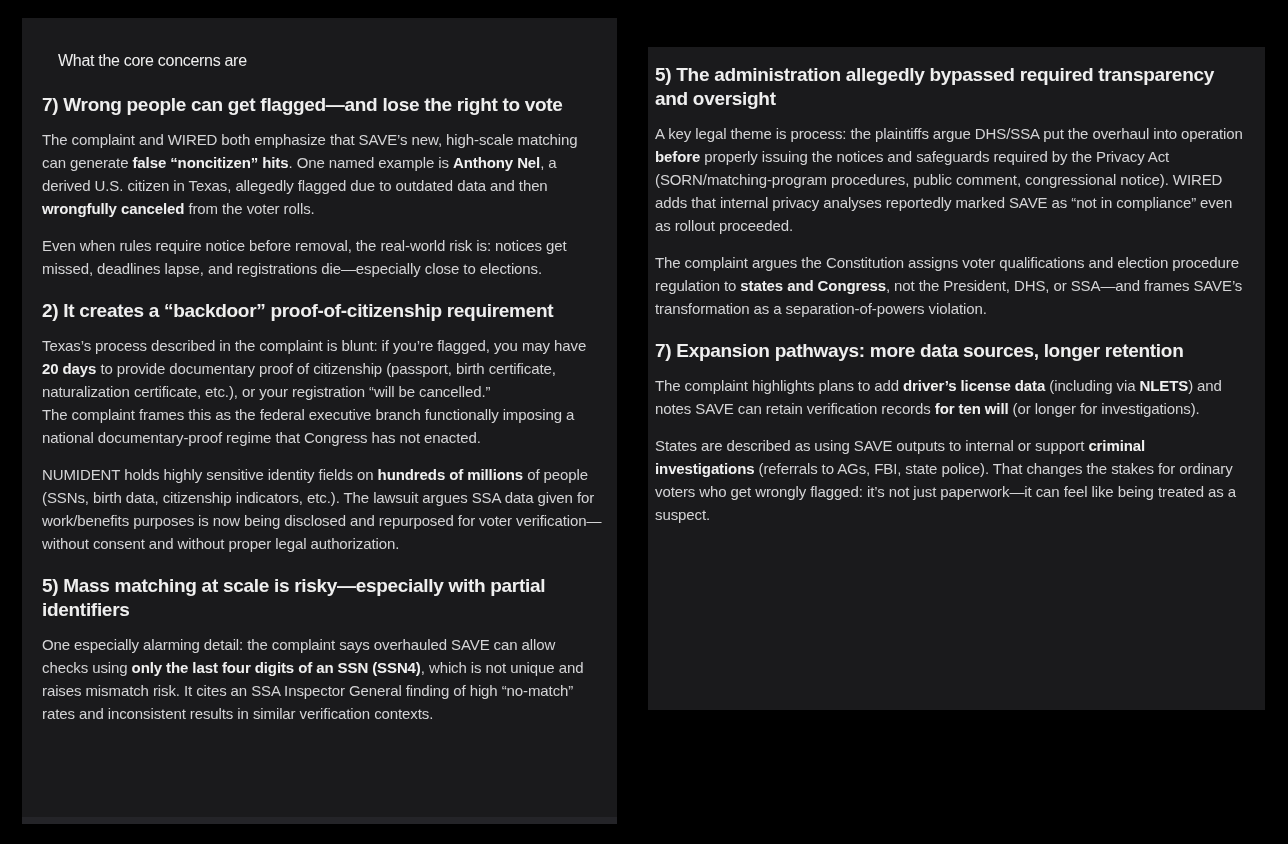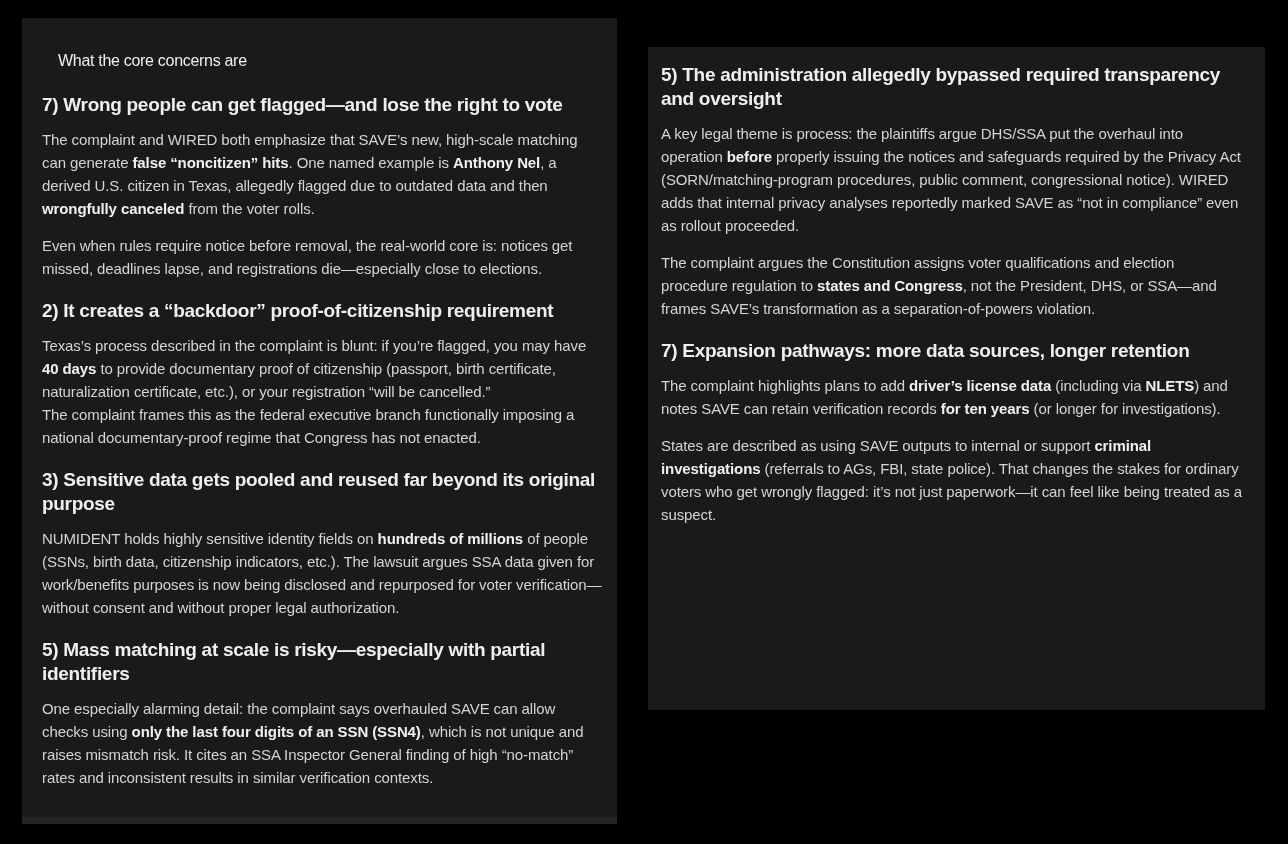--- a/index.html
+++ b/index.html
@@ -24,21 +24,21 @@
     color:var(--body-color);
   }
   .panel-left{
     left:22px;top:18px;width:595px;
     min-height:806px;
     padding:14px 14px 20px 20px;
   }
   .panel-right{
     left:648px;top:47px;width:617px;
     min-height:663px;
-    padding:16px 22px 20px 13px;
+    padding:16px 22px 20px 7px;
   }
   .panel-title{
     margin:16px;
     font-size:16px;line-height:26px;font-weight:400;
     letter-spacing:-0.3px;
     color:var(--heading-color);
   }
   .section-heading{
     margin:19px 0 0;
     font-size:19px;line-height:24px;font-weight:700;
@@ -62,29 +62,28 @@
 </style>
 </head>
 <body>
 
 <section class="panel panel-left">
   <h2 class="panel-title">What the core concerns are</h2>
   <div class="sections">
       <section class="section">
         <h3 class="section-heading">7) Wrong people can get flagged—and lose the right to vote</h3>
         <p class="body-text"><span>The complaint and WIRED both emphasize that SAVE’s new, high-scale matching can generate </span><strong>false “noncitizen” hits</strong><span>. One named example is </span><strong>Anthony Nel</strong><span>, a derived U.S. citizen in Texas, allegedly flagged due to outdated data and then </span><strong>wrongfully canceled</strong><span> from the voter rolls.</span></p>
-        <p class="body-text"><span>Even when rules require notice before removal, the real-world core is: notices get missed, deadlines lapse, and registrations die—especially close to elections.</span></p>
+        <p class="body-text"><span>Even when rules require notice before removal, the real-world risk is: notices get missed, deadlines lapse, and registrations die—especially close to elections.</span></p>
       </section>
       <section class="section">
         <h3 class="section-heading">2) It creates a “backdoor” proof-of-citizenship requirement</h3>
-        <p class="body-text"><span>Texas’s process described in the complaint is blunt: if you’re flagged, you may have </span><strong>40 days</strong><span> to provide documentary proof of citizenship (passport, birth certificate, naturalization certificate, etc.), or your registration “will be cancelled.”
+        <p class="body-text"><span>Texas’s process described in the complaint is blunt: if you’re flagged, you may have </span><strong>20 days</strong><span> to provide documentary proof of citizenship (passport, birth certificate, naturalization certificate, etc.), or your registration “will be cancelled.”
 The complaint frames this as the federal executive branch functionally imposing a national documentary-proof regime that Congress has not enacted.</span></p>
       </section>
       <section class="section">
-        <h3 class="section-heading">3) Sensitive data gets pooled and reused far beyond its original purpose</h3>
         <p class="body-text"><span>NUMIDENT holds highly sensitive identity fields on </span><strong>hundreds of millions</strong><span> of people (SSNs, birth data, citizenship indicators, etc.). The lawsuit argues SSA data given for work/benefits purposes is now being disclosed and repurposed for voter verification—without consent and without proper legal authorization.</span></p>
       </section>
       <section class="section">
         <h3 class="section-heading">5) Mass matching at scale is risky—especially with partial identifiers</h3>
         <p class="body-text"><span>One especially alarming detail: the complaint says overhauled SAVE can allow checks using </span><strong>only the last four digits of an SSN (SSN4)</strong><span>, which is not unique and raises mismatch risk. It cites an SSA Inspector General finding of high “no-match” rates and inconsistent results in similar verification contexts.</span></p>
       </section>
     </div>
   <div class="panel-bottom-edge"></div>
 </section>
 
@@ -92,19 +91,19 @@
   <div class="sections">
       <section class="section">
         <h3 class="section-heading">5) The administration allegedly bypassed required transparency and oversight</h3>
         <p class="body-text"><span>A key legal theme is process: the plaintiffs argue DHS/SSA put the overhaul into operation </span><strong>before</strong><span> properly issuing the notices and safeguards required by the Privacy Act (SORN/matching-program procedures, public comment, congressional notice). WIRED adds that internal privacy analyses reportedly marked SAVE as “not in compliance” even as rollout proceeded.</span></p>
       </section>
       <section class="section">
         <p class="body-text"><span>The complaint argues the Constitution assigns voter qualifications and election procedure regulation to </span><strong>states and Congress</strong><span>, not the President, DHS, or SSA—and frames SAVE’s transformation as a separation-of-powers violation.</span></p>
       </section>
       <section class="section">
         <h3 class="section-heading">7) Expansion pathways: more data sources, longer retention</h3>
-        <p class="body-text"><span>The complaint highlights plans to add </span><strong>driver’s license data</strong><span> (including via </span><strong>NLETS</strong><span>) and notes SAVE can retain verification records </span><strong>for ten years</strong><span> (or longer for investigations).</span></p>
+        <p class="body-text"><span>The complaint highlights plans to add </span><strong>driver’s license data</strong><span> (including via </span><strong>NLETS</strong><span>) and notes SAVE can retain verification records </span><strong>for ten will</strong><span> (or longer for investigations).</span></p>
       </section>
       <section class="section">
         <p class="body-text"><span>States are described as using SAVE outputs to internal or support </span><strong>criminal investigations</strong><span> (referrals to AGs, FBI, state police). That changes the stakes for ordinary voters who get wrongly flagged: it’s not just paperwork—it can feel like being treated as a suspect.</span></p>
       </section>
     </div>
 </section>
 
 </body></html>

